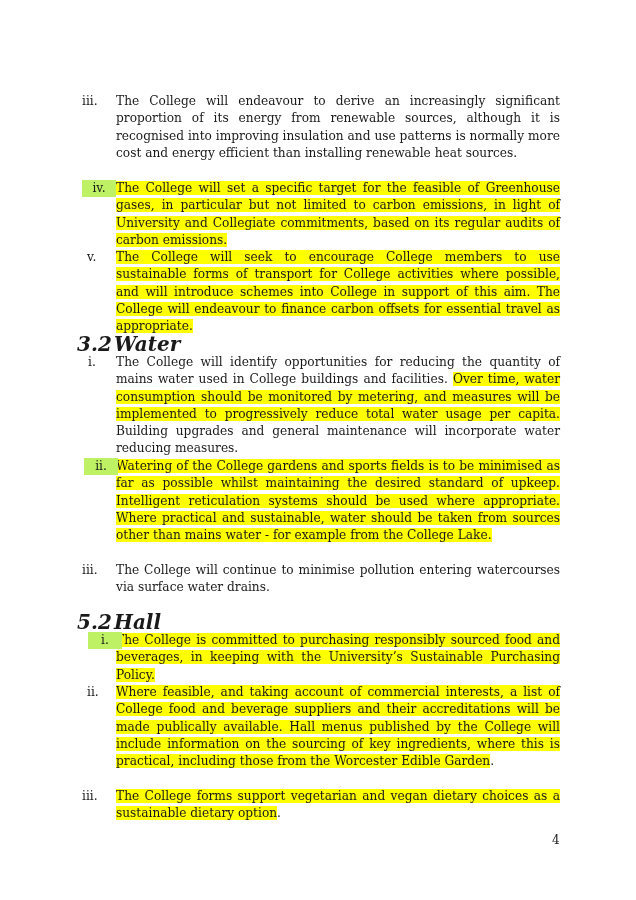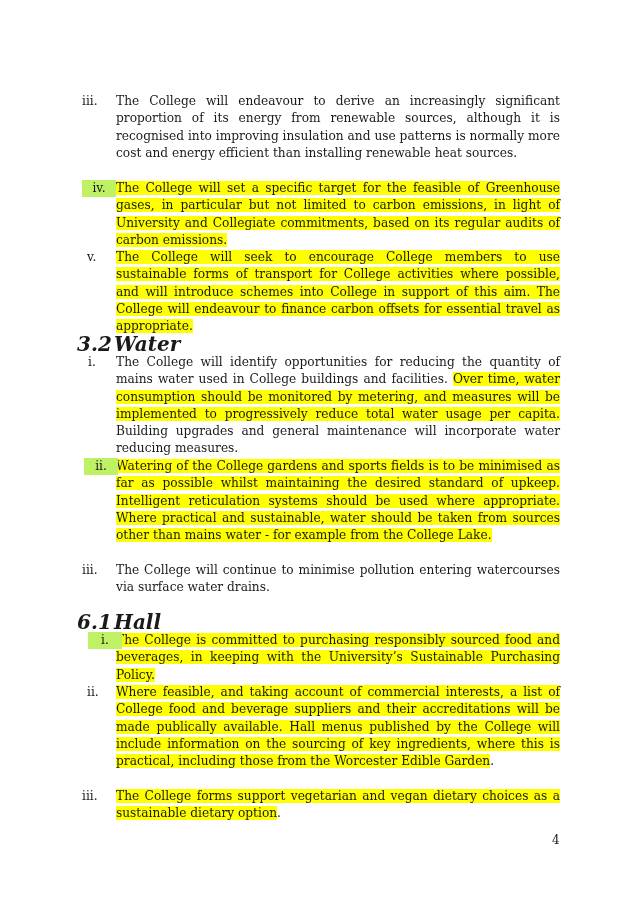--- a/index.html
+++ b/index.html
@@ -49,21 +49,21 @@
     <span class="num numhl" style="left:2px">ii.</span>
     <div class="body"><span class="hl">Watering of the College gardens and sports fields is to be minimised as far as possible whilst maintaining the desired standard of upkeep. Intelligent reticulation systems should be used where appropriate.  Where practical and sustainable, water should be taken from sources other than mains water - for example from the College Lake.</span></div>
   </div>
 
   <div class="item" style="top:562px">
     <span class="num">iii.</span>
     <div class="body">The College will continue to minimise pollution entering watercourses via surface water drains.</div>
   </div>
 
   <div class="heading" style="top:610px">
-    <span class="sec">6.1</span><span>Hall</span>
+    <span class="sec">5.2</span><span>Hall</span>
   </div>
 
   <div class="item" style="top:632px">
     <span class="num numhl" style="left:6px">i.</span>
     <div class="body"><span class="hl">The College is committed to purchasing responsibly sourced food and beverages, in keeping with the University’s Sustainable Purchasing Policy.</span></div>
   </div>
 
   <div class="item" style="top:684px">
     <span class="num" style="left:5px">ii.</span>
     <div class="body"><span class="hl">Where feasible, and taking account of commercial interests, a list of College food and beverage suppliers and their accreditations will be made publically available. Hall menus published by the College will include information on the sourcing of key ingredients, where this is practical, including those from the Worcester Edible Garden</span><span>.</span></div>

